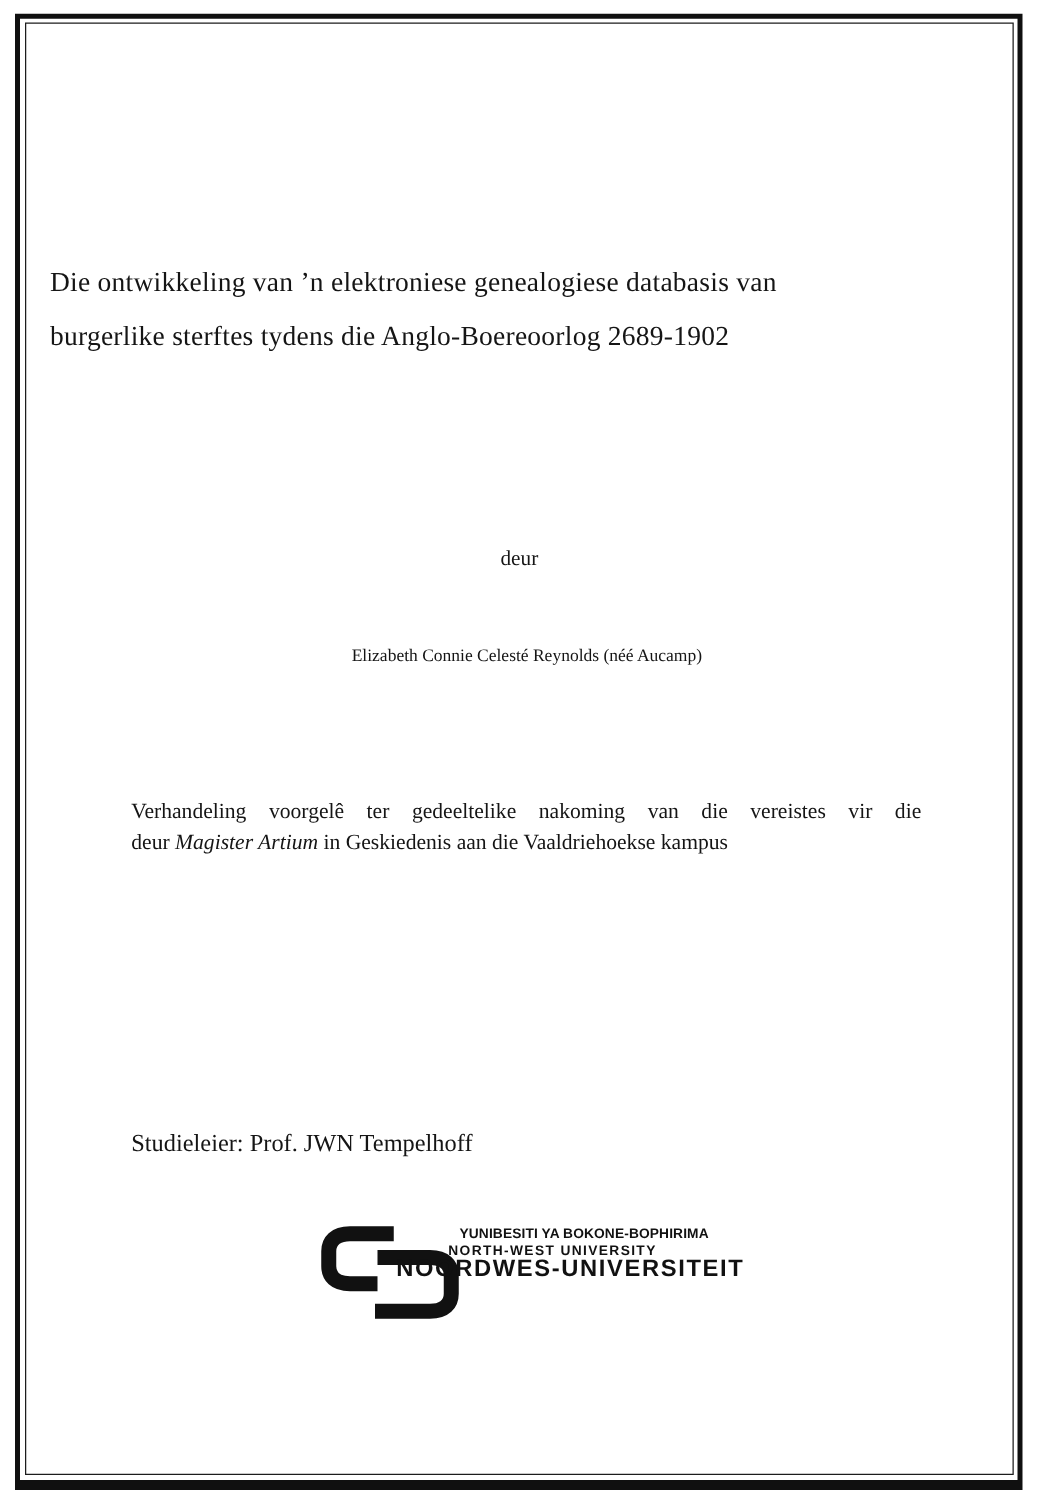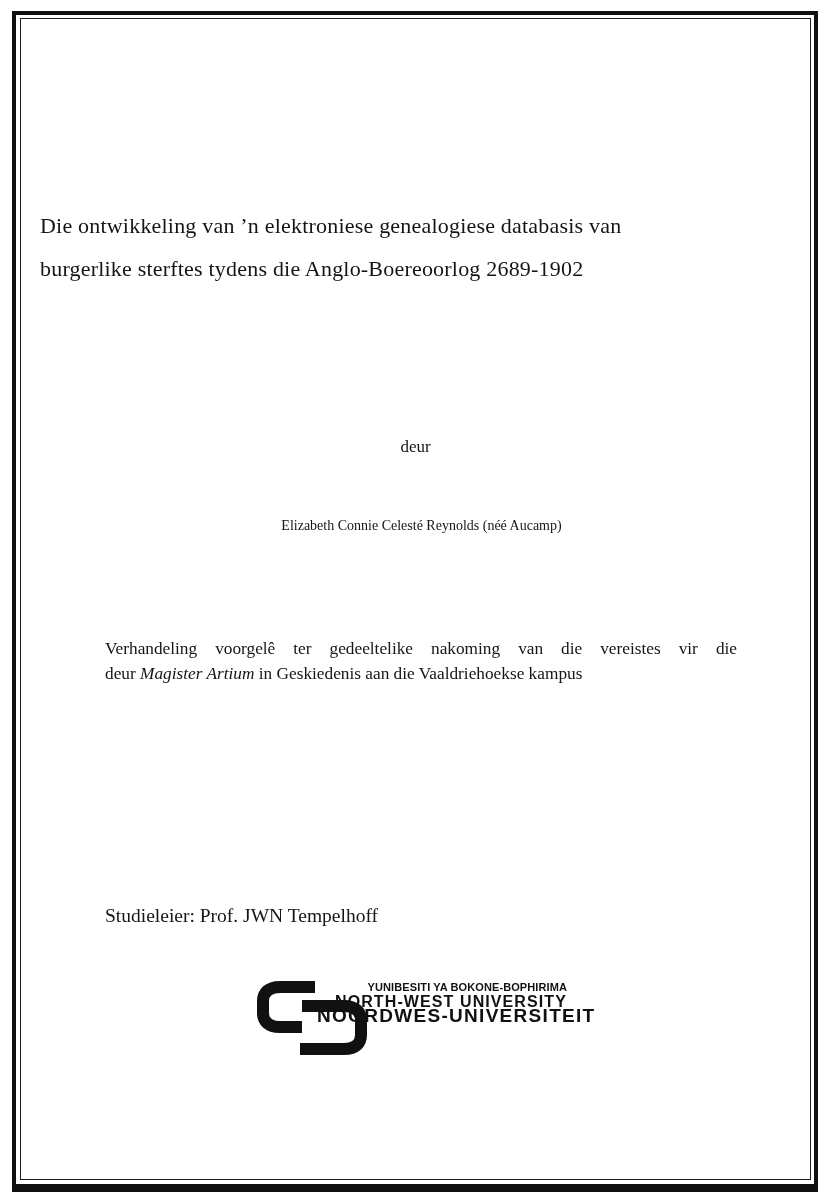--- a/index.html
+++ b/index.html
@@ -77,21 +77,21 @@
     position: absolute;
     left: 317px; top: 979px;
     width: 250px;
     text-align: right;
     font-family: "Liberation Sans", "DejaVu Sans", sans-serif;
     font-weight: 700;
     color: #111111;
     white-space: nowrap;
   }
   .logo-line1 { font-size: 11px;   line-height: 16px;   letter-spacing: 0.1px; }
-  .logo-line2 { font-size: 16px; line-height: 13.5px; letter-spacing: 1.1px; }
+  .logo-line2 { font-size: 11px; line-height: 13.5px; letter-spacing: 1.1px; text-align: center; }
   .logo-line3 { font-size: 19px; line-height: 13.5px; letter-spacing: 1.3px; }
 </style>
 </head>
 <body>
 
 <div class="page">
 
   <div class="frame-outer"></div>
   <div class="frame-inner"></div>
 

